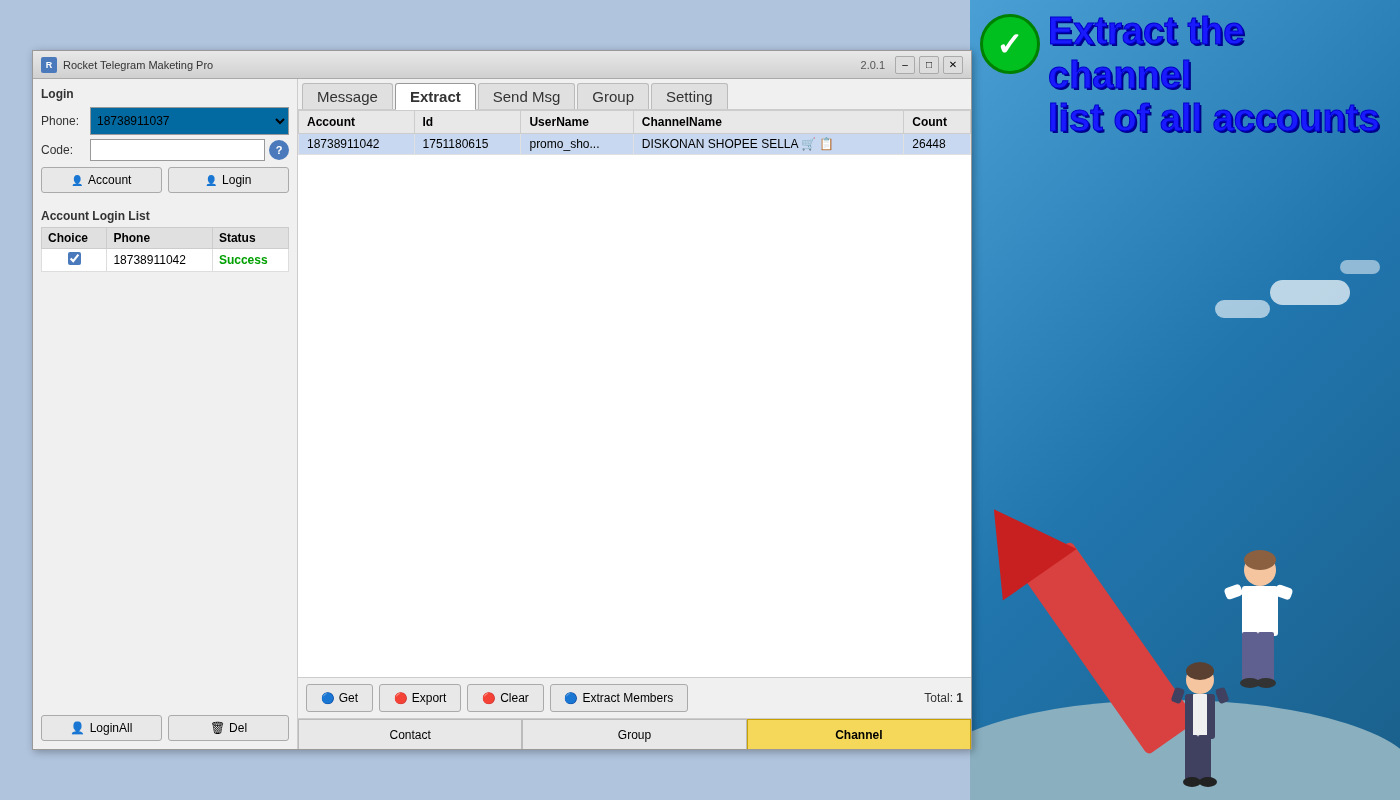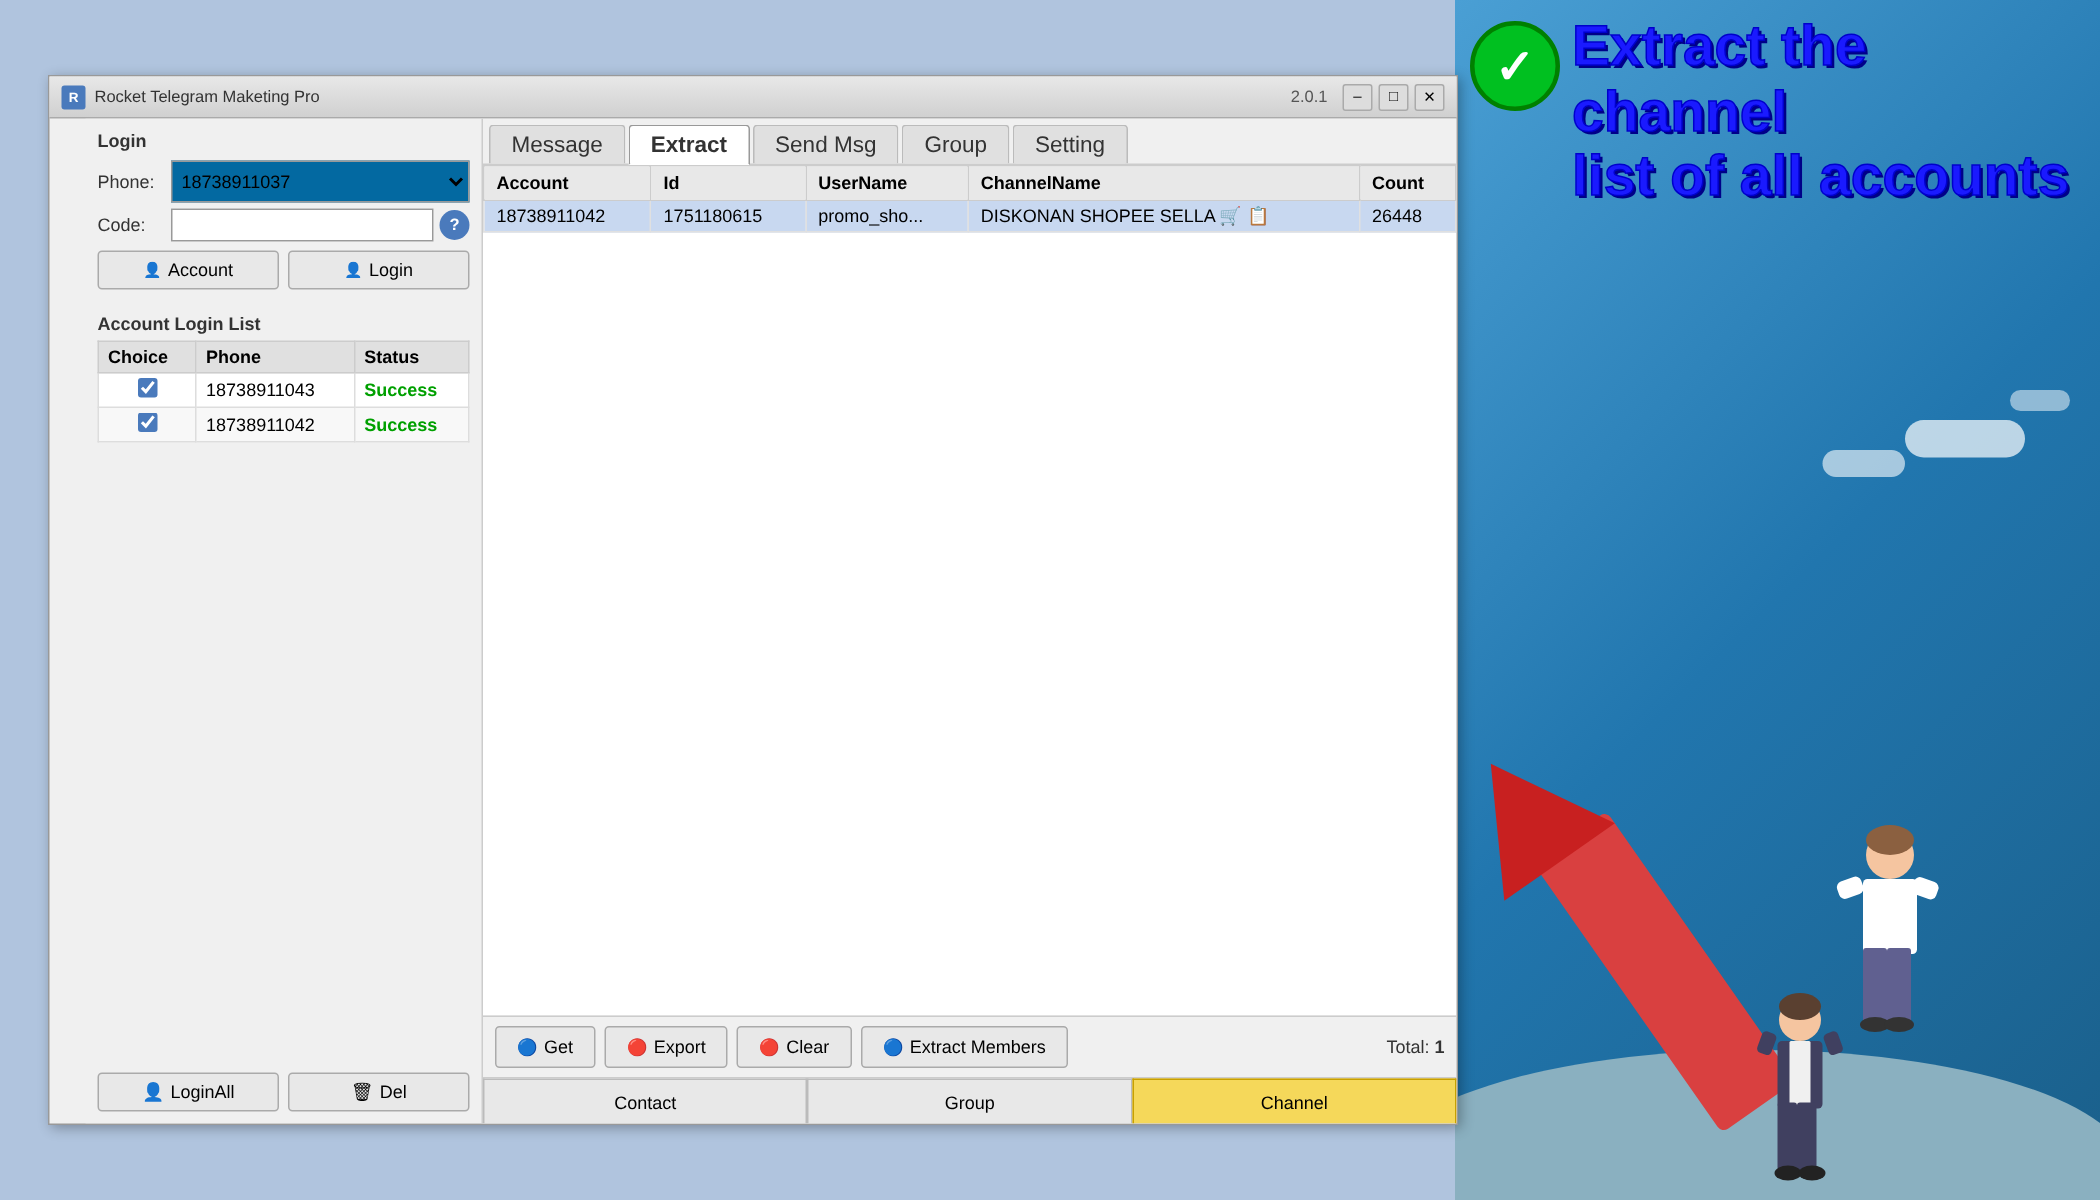--- a/index.html
+++ b/index.html
@@ -95,21 +95,20 @@
     }
 
     
     .left-panel {
       width: 265px;
       background: #f0f0f0;
       border-right: 1px solid #ccc;
       display: flex;
       flex-direction: column;
       padding: 8px;
-      margin-left: 24px;
     }
 
     .login-section { margin-bottom: 8px; }
     .login-title {
       font-weight: bold;
       font-size: 12px;
       color: #333;
       margin-bottom: 6px;
     }
     .form-row {
@@ -306,21 +305,21 @@
       height: 30px;
       display: flex; align-items: center; justify-content: center;
       border: 1px solid #bbb;
       border-bottom: none;
       cursor: pointer;
       font-size: 12px;
       background: #e8e8e8;
     }
     .bottom-tab.active {
       background: #f5d85a;
-      font-weight: normal;
+      font-weight: bold;
       border-color: #c8a000;
     }
 
     
     .promo-panel {
       position: absolute;
       right: 0; top: 0;
       width: 430px;
       height: 800px;
       z-index: 5;
@@ -456,27 +455,20 @@
       <div class="account-list-title">Account Login List</div>
       <table class="account-table">
         <thead>
           <tr>
             <th>Choice</th>
             <th>Phone</th>
             <th>Status</th>
           </tr>
         </thead>
         <tbody id="account-tbody">
-        <tr>
-      <td class="checkbox-cell">
-        <input type="checkbox" class="cb" checked="" style="">
-      </td>
-      <td>18738911043</td>
-      <td class="status-success">Success</td>
-    </tr>
             <tr>
       <td class="checkbox-cell">
         <input type="checkbox" class="cb" checked="" style="">
       </td>
       <td>18738911042</td>
       <td class="status-success">Success</td>
     </tr>
           </tbody>
       </table>
 

